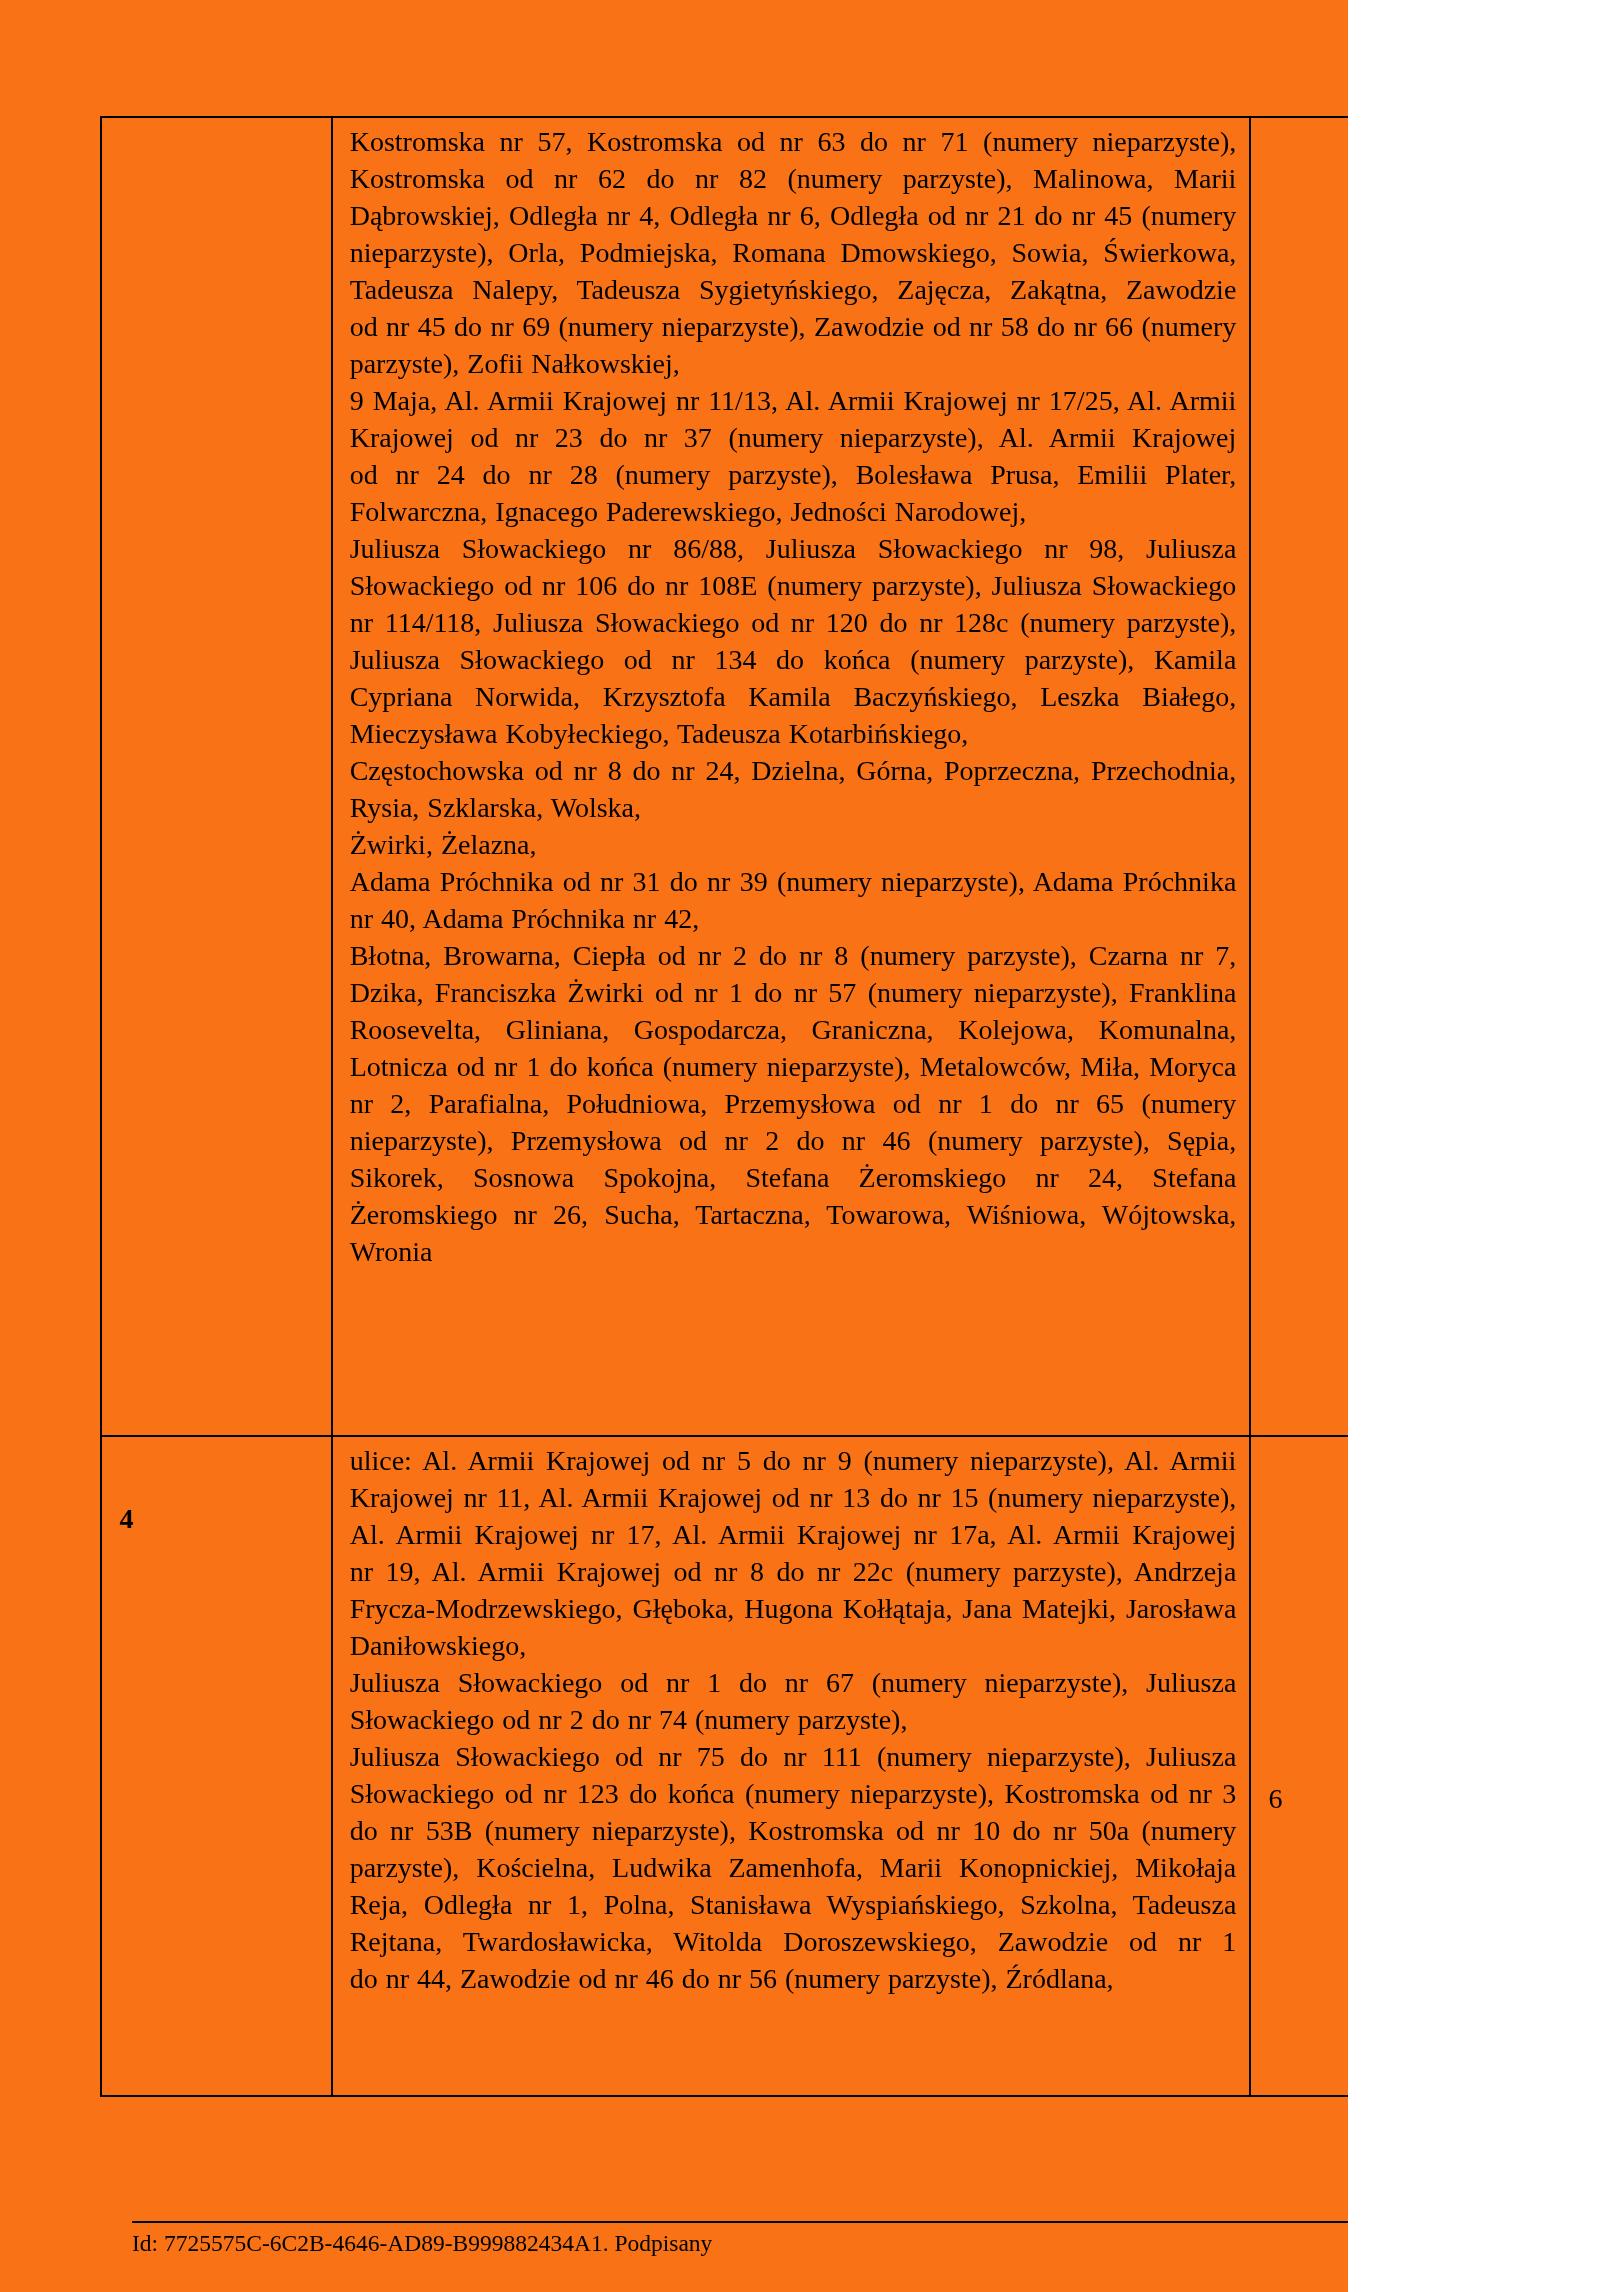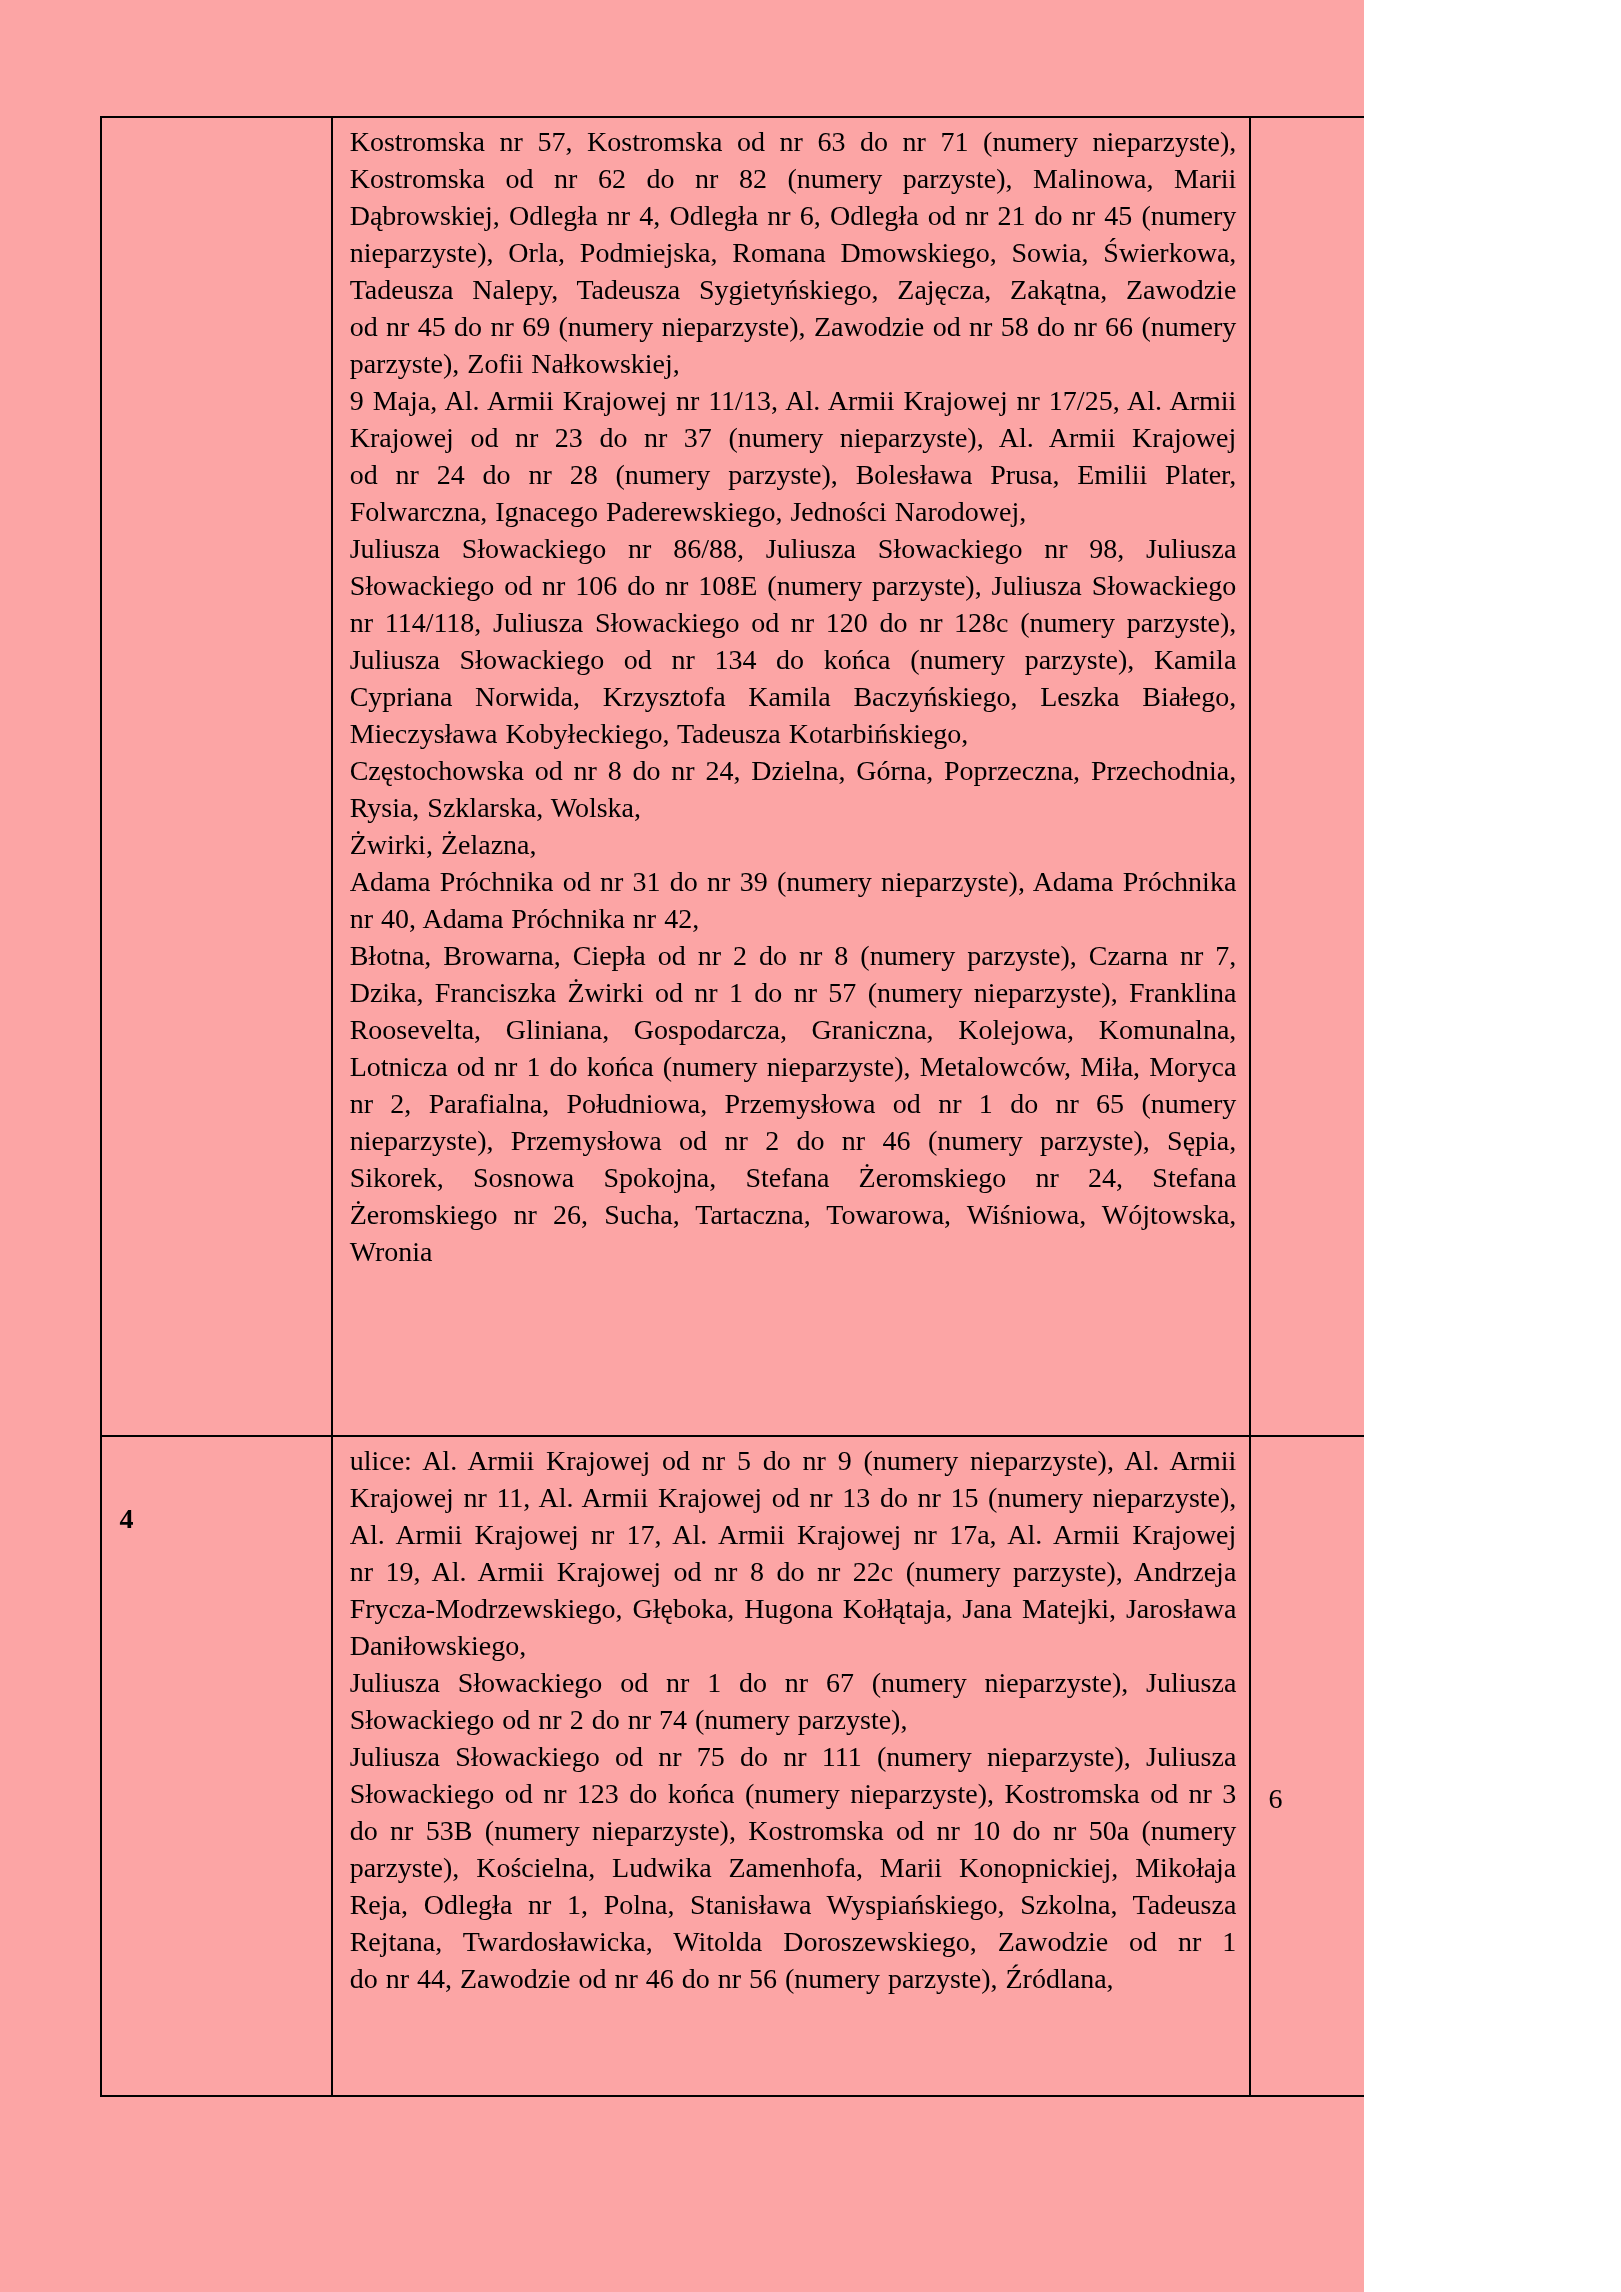--- a/index.html
+++ b/index.html
@@ -1,24 +1,23 @@
 <!DOCTYPE html>
 <html lang="pl"><head>
 <meta charset="utf-8">
 <style>
   html, body { margin: 0; padding: 0; background: #ffffff; }
   .page {
     position: relative;
     width: 1348px;
     height: 2293px;
-    background: #fca5a5;
+    background: #f97316;
     color: #000000;
     font-family: "Liberation Serif", "DejaVu Serif", serif;
     overflow: hidden;
-    padding-left: 16px;
   }
   table.doc-table {
     position: absolute;
     left: 100px;
     top: 116px;
     width: 1417px;
     border-collapse: collapse;
     table-layout: fixed;
   }
   .doc-table col.c1 { width: 231px; }
@@ -111,15 +110,19 @@
             <p>Juliusza Słowackiego od&nbsp;nr&nbsp;75 do&nbsp;nr&nbsp;111 (numery nieparzyste), Juliusza Słowackiego od&nbsp;nr&nbsp;123 do końca (numery nieparzyste), Kostromska od&nbsp;nr&nbsp;3 do&nbsp;nr&nbsp;53B (numery nieparzyste), Kostromska od&nbsp;nr&nbsp;10 do&nbsp;nr&nbsp;50a (numery parzyste), Kościelna, Ludwika Zamenhofa, Marii Konopnickiej, Mikołaja Reja, Odległa nr&nbsp;1, Polna, Stanisława Wyspiańskiego, Szkolna, Tadeusza Rejtana, Twardosławicka, Witolda Doroszewskiego, Zawodzie od&nbsp;nr&nbsp;1 do&nbsp;nr&nbsp;44, Zawodzie od&nbsp;nr&nbsp;46 do&nbsp;nr&nbsp;56 (numery parzyste), Źródlana,</p>
           </div>
         </td>
         <td>
           <div class="count-num">6</div>
         </td>
       </tr>
     </tbody>
   </table>
 
+  <div class="footer">
+    <span>Id: 7725575C-6C2B-4646-AD89-B999882434A1. Podpisany</span>
+    <span>Strona 3</span>
+  </div>
 
 </div>
 
 
 </body></html>

